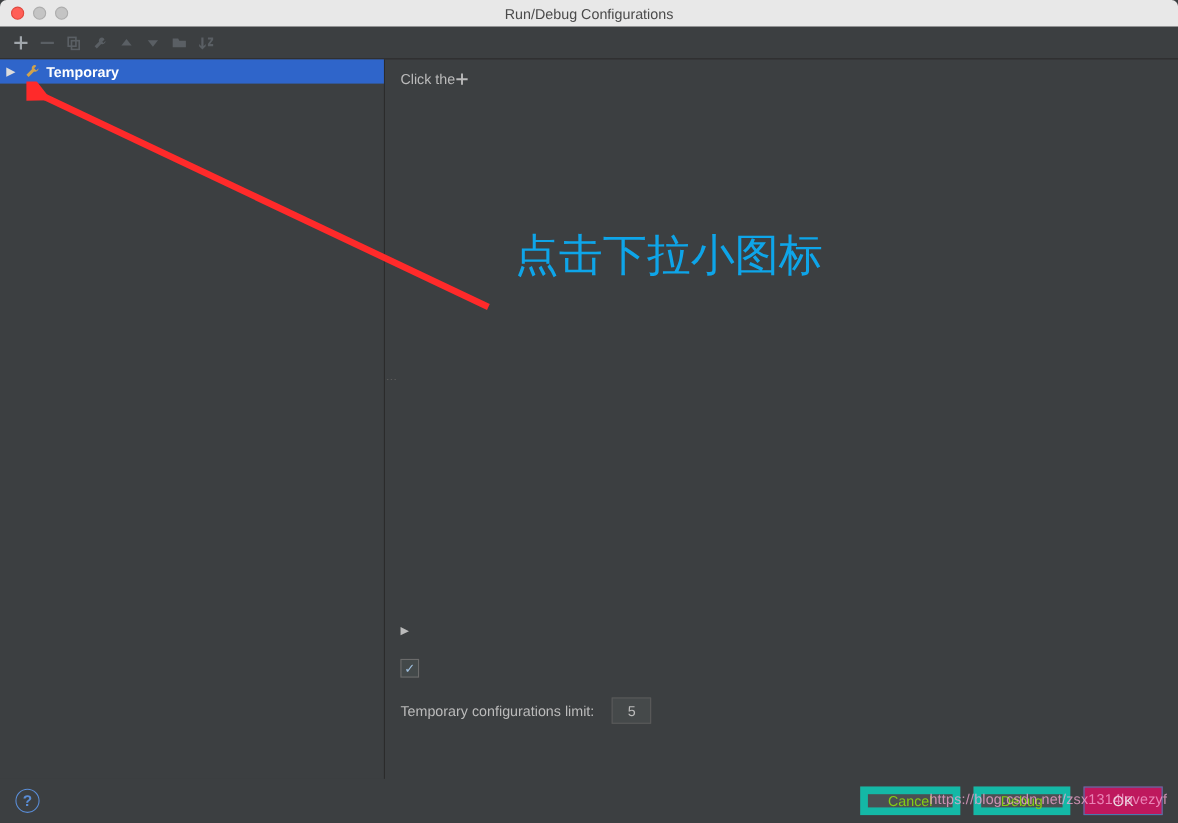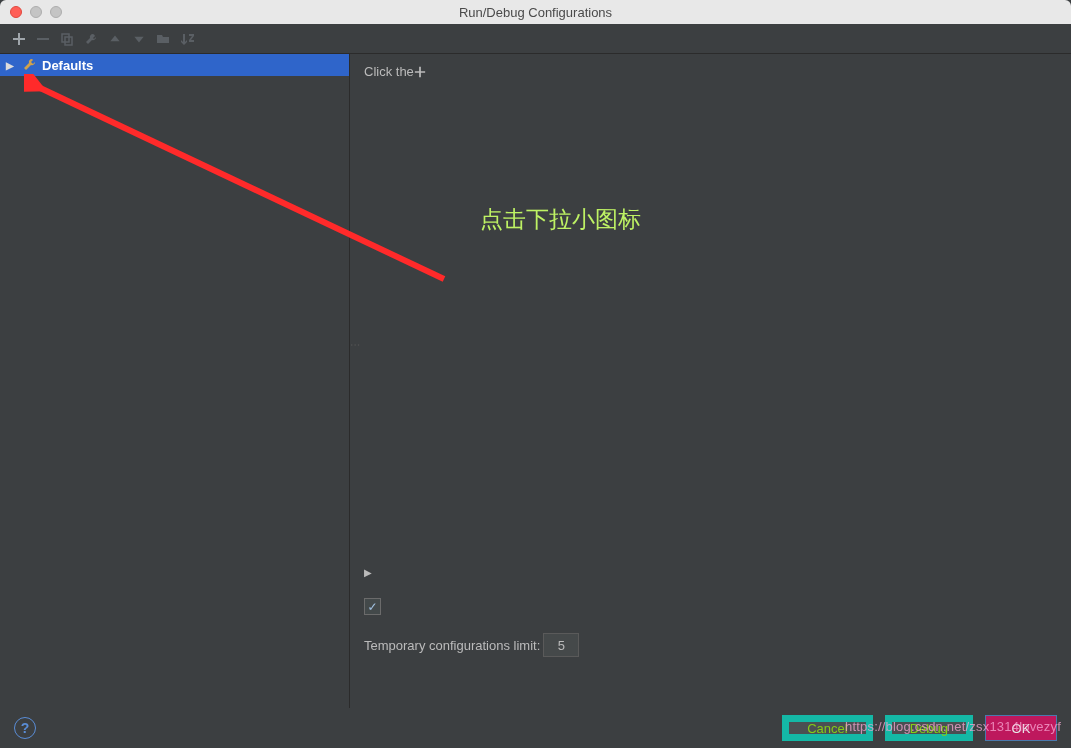--- a/index.html
+++ b/index.html
@@ -22,29 +22,29 @@
     .tree-item .cog { display: inline-flex; }
     .tree-item .cog svg { width: 14px; height: 14px; }
     .content { flex: 1; padding: 10px 14px 0 14px; color: #bbbbbb; font-size: 13px; position: relative; }
     .hint { color: #bbbbbb; display: flex; align-items: center; gap: 0; }
     .hint .plus { display: inline-flex; font-weight: 400; }
     .dash-sec { margin-top: 488px; }
     .dash-head { display: flex; align-items: center; gap: 6px; cursor: pointer; }
     .dash-head .arrow { font-size: 10px; color: #bbb; }
     .chk-row { display: flex; align-items: center; gap: 8px; margin-top: 20px; }
     .chkbox { width: 17px; height: 17px; border: 1px solid #6b6b6b; background: #43494a; display: inline-flex; align-items: center; justify-content: center; color: #a0c0e0; font-size: 12px; line-height: 1; }
-    .lim-row { display: flex; align-items: center; gap: 3px; margin-top: 18px; }
+    .lim-row { display: flex; align-items: center; gap: 16px; margin-top: 18px; }
     .lim-input { width: 36px; height: 24px; background: #45494a; border: 1px solid #5a5a5a; color: #bbbbbb; text-align: center; font-size: 13px; }
     .footer { position: absolute; bottom: 0; left: 0; right: 0; height: 40px; display: flex; align-items: center; padding: 0 14px; }
     .help { width: 22px; height: 22px; border-radius: 50%; border: 1.5px solid #5a8dd6; color: #5a8dd6; display: flex; align-items: center; justify-content: center; font-size: 14px; font-weight: 700; }
     .btns { margin-left: auto; display: flex; gap: 12px; }
     .btn { height: 26px; padding: 0 18px; background: #4b4f52; border: 7px solid #14b8a6; color: #84cc16; font-size: 13px; display: flex; align-items: center; justify-content: center; cursor: pointer; min-width: 72px; }
     .btn.primary { background: #be185d; border: 1px solid #4a79ad; color: #e6e6e6; }
     .annot-arrow { position: absolute; left: 24px; top: 74px; pointer-events: none; }
-    .annot-text { position: absolute; left: 480px; top: 204px; color: #bef264; font-size: 23px; pointer-events: none; font-family: "PingFang SC", "Microsoft YaHei", sans-serif; }
+    .annot-text { position: absolute; left: 468px; top: 204px; color: #0ea5e9; font-size: 40px; pointer-events: none; font-family: "PingFang SC", "Microsoft YaHei", sans-serif; }
     .watermark { position: absolute; right: 10px; bottom: 14px; color: #f9a8d4; font-size: 13px; opacity: 0.75; pointer-events: none; letter-spacing: 0.2px; }
     .resizer { position: absolute; top: 340px; left: 350px; color: #5a5a5a; font-size: 10px; writing-mode: vertical-rl; }
   </style>
 </head>
 <body>
 
 <div class="titlebar">
   <div class="traffic">
     <div class="dot red"></div>
     <div class="dot yel"></div>
@@ -99,21 +99,21 @@
 
 <div class="main">
   <div class="tree">
     <div class="tree-item">
       <span class="chevron">▶</span>
       <span class="cog">
         <svg viewBox="0 0 14 14">
             <path d="M9 1a3 3 0 0 0-3 4L1 10l2 2 5-5a3 3 0 0 0 4-3l-2 2-2-2 2-2a3 3 0 0 0-1-1z" fill="#d0a24c"></path>
           </svg>
       </span>
-      <span>Defaults</span>
+      <span>Temporary</span>
     </div>
   </div>
 
   <div class="content">
     <div class="hint">
       <span>Click the</span>
       <span class="plus">
         <svg width="12" height="12" viewBox="0 0 14 14">
             <path d="M6 1h2v5h5v2H8v5H6V8H1V6h5z" fill="#bbbbbb"></path>
           </svg>

